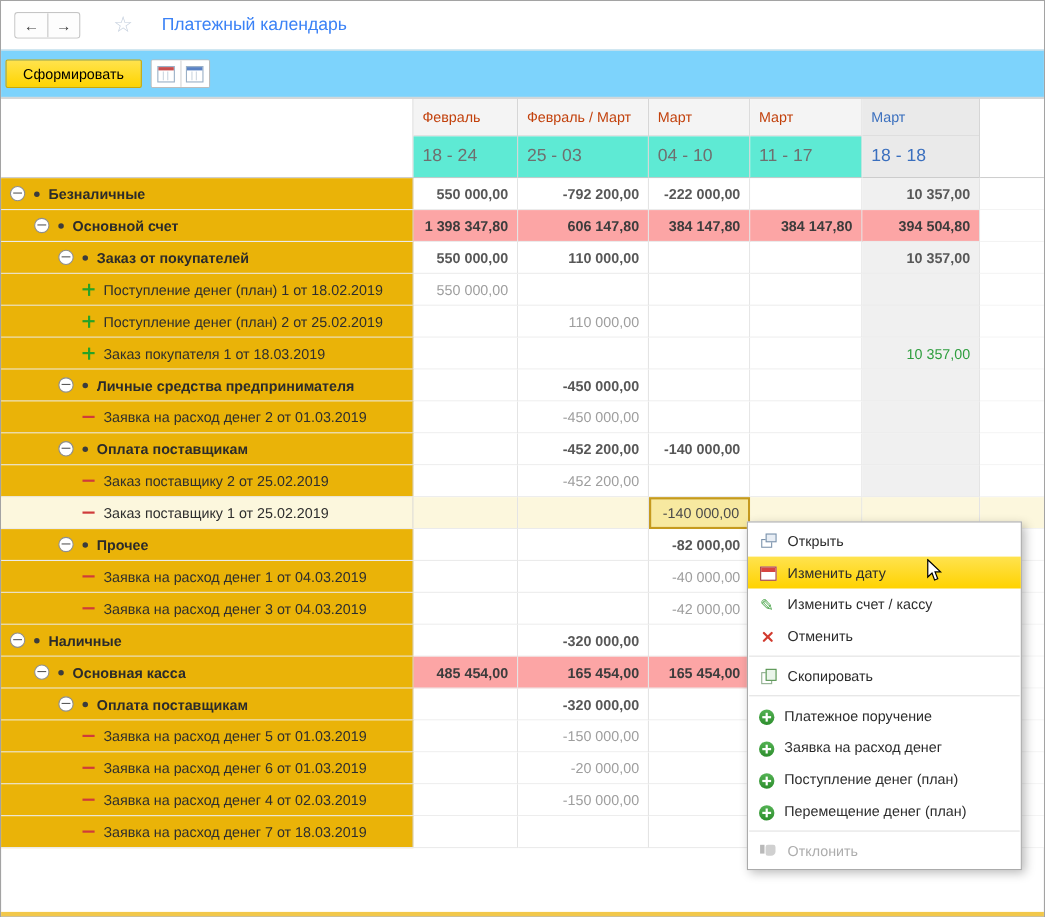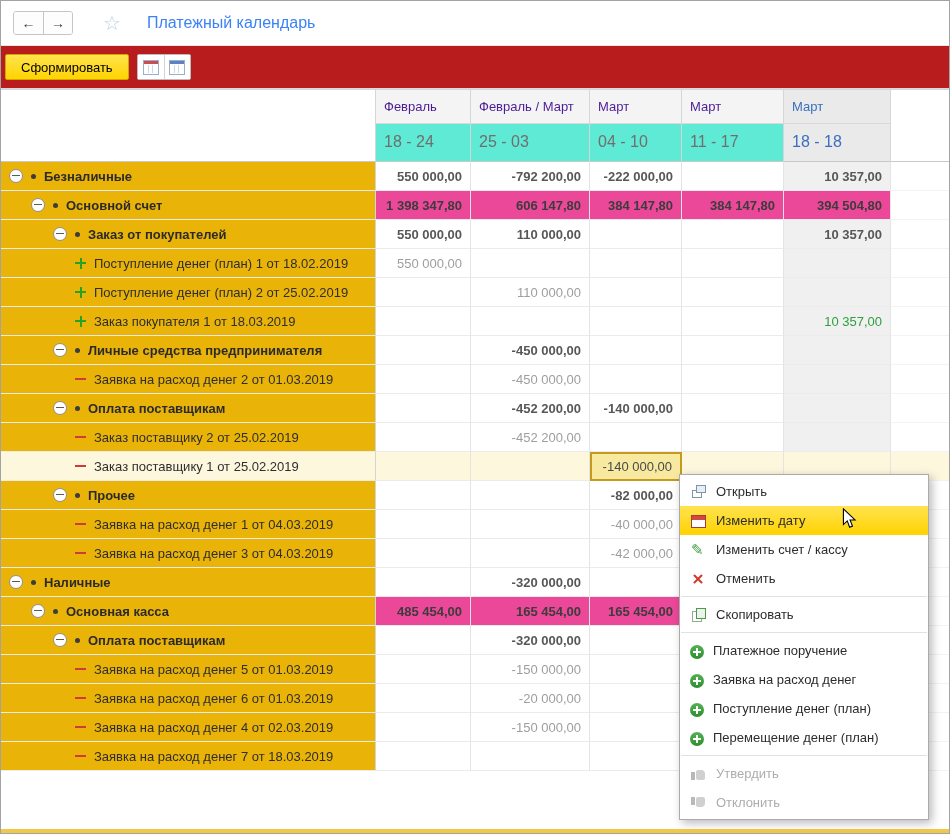--- a/index.html
+++ b/index.html
@@ -12,55 +12,55 @@
   
   .titlebar{height:44px;display:flex;align-items:center;padding:0 10px;background:#fff;}
   .navgroup{display:flex;border:1px solid #c5c5c5;border-radius:3px;overflow:hidden;margin-left:2px;}
   .navbtn{width:29px;height:22px;display:flex;align-items:center;justify-content:center;
     background:#fdfdfd;border:none;font-size:14px;color:#3a3a3a;padding:0;cursor:default;}
   .navbtn + .navbtn{border-left:1px solid #c5c5c5;}
   .star{margin-left:30px;font-size:20px;color:#c3cedd;line-height:20px;}
   .title{margin-left:26px;font-size:16px;color:#3b82f6;}
 
   
-  .toolbar{height:44px;background:#b91c1c;border-top:1px solid #e6e6e6;border-bottom:1px solid #d9d9d9;
+  .toolbar{height:44px;background:#7dd3fc;border-top:1px solid #e6e6e6;border-bottom:1px solid #d9d9d9;
     display:flex;align-items:center;padding:0 4px;box-sizing:border-box;}
   .btn-primary{height:26px;padding:0 15px;background:linear-gradient(#ffe34d,#ffd400);
     border:1px solid #cfa900;border-radius:2px;font-size:13px;color:#000;
     font-family:"Liberation Sans",sans-serif;}
   .iconbtns{display:flex;border:1px solid #bcbcbc;background:#fff;margin-left:8px;border-radius:2px;}
   .iconbtn{width:26px;height:24px;display:flex;align-items:center;justify-content:center;background:#fff;border:none;padding:0;}
   .iconbtn + .iconbtn{border-left:1px solid #d4d4d4;}
   .ic-rep{width:14px;height:13px;border:1px solid #9ab0c6;background:#fff;position:relative;display:inline-block;}
   .ic-rep::before{content:"";position:absolute;left:0;top:0;right:0;height:3px;background:#c94f4f;}
   .ic-rep.b::before{background:#5a82c4;}
   .ic-rep::after{content:"";position:absolute;left:4px;top:4px;bottom:1px;width:1px;background:#ccd6e0;box-shadow:4px 0 0 #ccd6e0;}
 
   
   .grid{position:absolute;top:88px;left:0;right:0;border-top:1px solid #d6d6d6;}
   .header{display:flex;}
   .hname{width:375px;height:72px;box-sizing:border-box;background:#fff;
     border-right:1px solid #d6d6d6;border-bottom:1px solid #c9c9c9;}
   .hcol{box-sizing:border-box;border-right:1px solid #d6d6d6;display:flex;flex-direction:column;}
   .hm{height:34px;box-sizing:border-box;background:#f4f4f4;border-bottom:1px solid #d9d9d9;
-    font-size:13px;color:#4c1d95;padding:9px 8px 0;white-space:nowrap;overflow:hidden;}
+    font-size:13px;color:#c2410c;padding:9px 8px 0;white-space:nowrap;overflow:hidden;}
   .hw{height:38px;box-sizing:border-box;background:#5eead4;border-bottom:1px solid #c9c9c9;
     font-size:16px;color:#6f6f6f;padding:9px 8px 0;white-space:nowrap;}
   .hcol.cur .hm,.hcol.cur .hw{background:#eaeaea;color:#3a6fbe;}
   .hfill{flex:1;background:#fff;border-bottom:1px solid #c9c9c9;}
 
   .row{display:flex;height:29px;}
   .cell{box-sizing:border-box;overflow:hidden;white-space:nowrap;}
   .name-cell{width:375px;background:#eab308;border-right:1px solid #d4d4d4;border-bottom:1px solid #ebebeb;
     display:flex;align-items:center;gap:6px;font-size:13px;color:#2e2e2e;}
   .val-cell{border-right:1px solid #e4e4e4;border-bottom:1px solid #ebebeb;background:#fff;
     display:flex;align-items:center;justify-content:flex-end;padding:0 8px;font-size:13px;}
   .fill-cell{flex:1;background:#fff;border-bottom:1px solid #f3f3f3;}
   .cur-col{background:#f0f0f0;}
-  .row-green .val-cell{background:#ec4899;color:#3c3c3c;font-weight:bold;padding-left:48px;}
+  .row-green .val-cell{background:#fca5a5;color:#3c3c3c;font-weight:bold;padding-left:48px;}
   .row-yellow .cell{background:#fcf7dd;}
   .v-strong{color:#575757;font-weight:bold;}
   .v-dim{color:#9e9e9e;}
   .v-green{color:#2f9e3f;}
   .sel-cell{border:2px solid #c59a1e !important;background:#f7e9a0 !important;color:#4a4a4a;}
   .lbl{overflow:hidden;text-overflow:ellipsis;}
   .lbl-group{font-weight:bold;color:#2b2b2b;}
 
   
   .t-exp{width:12px;height:12px;border:1px solid #8f8f8f;border-radius:50%;position:relative;flex:none;background:#fff;}
@@ -462,24 +462,20 @@
       <div class="menu-item">
         <span class="ic-plus-circle"></span>
         <span class="mlabel">Поступление денег (план)</span>
       </div>
       <div class="menu-item">
         <span class="ic-plus-circle"></span>
         <span class="mlabel">Перемещение денег (план)</span>
       </div>
       <div class="menu-sep"></div>
       <div class="menu-item disabled">
-        <span class="ic ic-thumb"></span>
-        <span class="mlabel">Утвердить</span>
-      </div>
-      <div class="menu-item disabled">
         <span class="ic ic-thumb down"></span>
         <span class="mlabel">Отклонить</span>
       </div>
     </div>
 
   <div class="cursor">
     <svg width="15" height="21" viewBox="0 0 12 19" xmlns="http://www.w3.org/2000/svg">
       <path d="M0.5 0.8 L0.5 15 L4 11.7 L6.1 17.4 L8.7 16.4 L6.5 10.8 L11 10.8 Z" fill="#ffffff" stroke="#000000" stroke-width="1"></path>
     </svg>
   </div>

